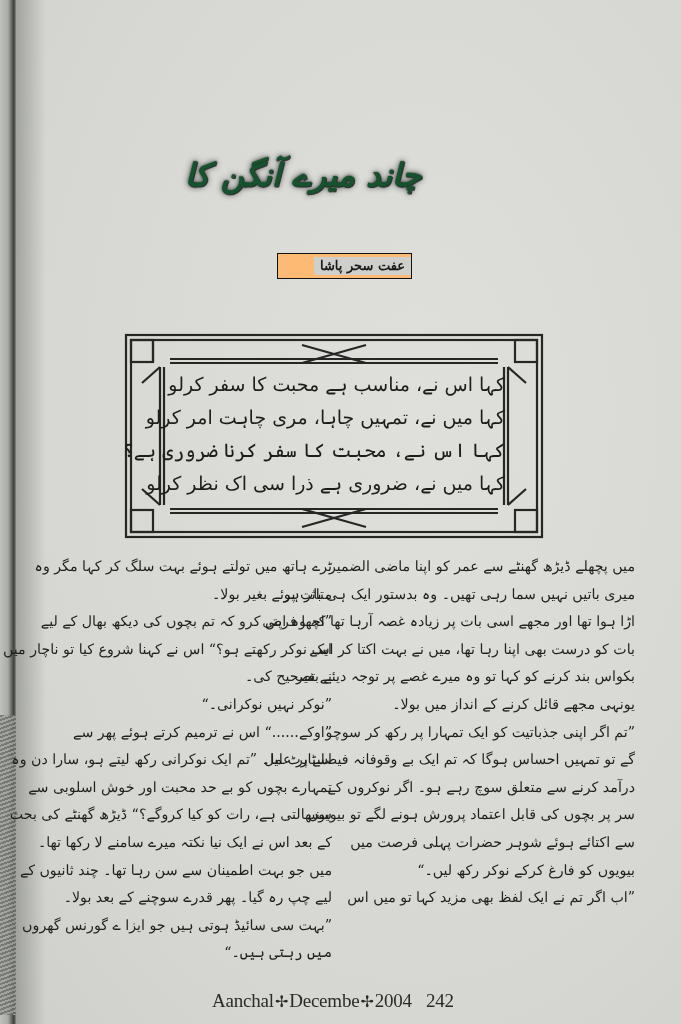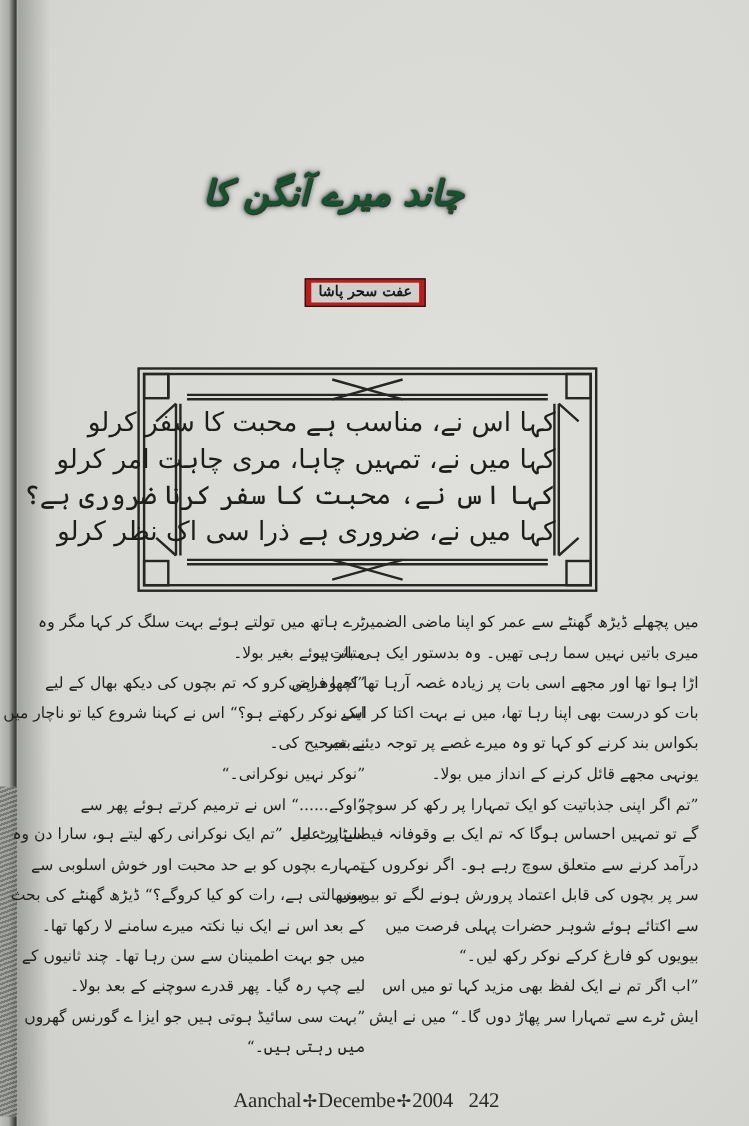--- a/index.html
+++ b/index.html
@@ -31,36 +31,37 @@
     position:absolute; left:228px; top:140px; width:150px; height:70px;
     display:flex; align-items:center; justify-content:center;
     direction:rtl;
     font-family:"DejaVu Serif", serif; font-size:32px; font-weight:bold; font-style:italic;
     color:#14532d;
     text-shadow:0 0 6px #2d2f2c, 0 0 2px #2d2f2c, 1px 1px 0 #3a3c39;
     white-space:nowrap;
   }
   .author {
     position:absolute; left:277px; top:253px; width:108px; height:24px;
-    background:#b91c1c; border:1px solid #111;
-    display:flex; align-items:center; justify-content:center;
+    background:#fdba74; border:1px solid #111;
+    display:flex; align-items:center; justify-content:flex-start;
     direction:rtl;
+    padding-left:25px;
   }
   .author span {
     background:#cfd0cb; color:#1a1a1a; padding:0 6px; font-size:13px; font-weight:bold;
     font-family:"DejaVu Serif", serif; line-height:18px;
   }
   .frame {
     position:absolute; left:124px; top:333px; width:420px; height:206px;
   }
   .frame svg { position:absolute; left:0; top:0; }
   .poem {
     position:absolute; left:175px; top:368px; width:330px;
     direction:rtl; text-align:right;
-    font-family:"DejaVu Serif", serif; font-size:24px; line-height:33px;
+    font-family:"DejaVu Serif", serif; font-size:19px; line-height:33px;
     color:#1d1e1c;
   }
   .poem div { white-space:nowrap; }
   .col {
     position:absolute; top:553px;
     direction:rtl; text-align:justify; text-align-last:right;
     font-family:"DejaVu Serif", serif; font-size:14.2px; line-height:27.6px;
     color:#1f201e;
   }
   .col p { margin:0; white-space:nowrap; text-align:center; }
@@ -127,21 +128,20 @@
   <p>بات کو درست بھی اپنا رہا تھا، میں نے بہت اکتا کر اسے</p>
   <p>بکواس بند کرنے کو کہا تو وہ میرے غصے پر توجہ دیئے بغیر</p>
   <p>یونہی مجھے قائل کرنے کے انداز میں بولا۔</p>
   <p>”تم اگر اپنی جذباتیت کو ایک تمہارا پر رکھ کر سوچو</p>
   <p>گے تو تمہیں احساس ہوگا کہ تم ایک بے وقوفانہ فیصلے پر عمل</p>
   <p>درآمد کرنے سے متعلق سوچ رہے ہو۔ اگر نوکروں کے</p>
   <p>سر پر بچوں کی قابل اعتماد پرورش ہونے لگے تو بیویوں</p>
   <p>سے اکتائے ہوئے شوہر حضرات پہلی فرصت میں</p>
   <p>بیویوں کو فارغ کرکے نوکر رکھ لیں۔“</p>
   <p>”اب اگر تم نے ایک لفظ بھی مزید کہا تو میں اس</p>
-  <p>ایش ٹرے سے تمہارا سر پھاڑ دوں گا۔“ میں نے ایش</p>
 </div>
 
 <div class="col col-left">
   <p>ٹرے ہاتھ میں تولتے ہوئے بہت سلگ کر کہا مگر وہ</p>
   <p>متاثر ہوئے بغیر بولا۔</p>
   <p>”اچھا فرض کرو کہ تم بچوں کی دیکھ بھال کے لیے</p>
   <p>ایک نوکر رکھتے ہو؟“ اس نے کہنا شروع کیا تو ناچار میں</p>
   <p>نے تصحیح کی۔</p>
   <p>”نوکر نہیں نوکرانی۔“</p>
   <p>”اوکے......“ اس نے ترمیم کرتے ہوئے پھر سے</p>

